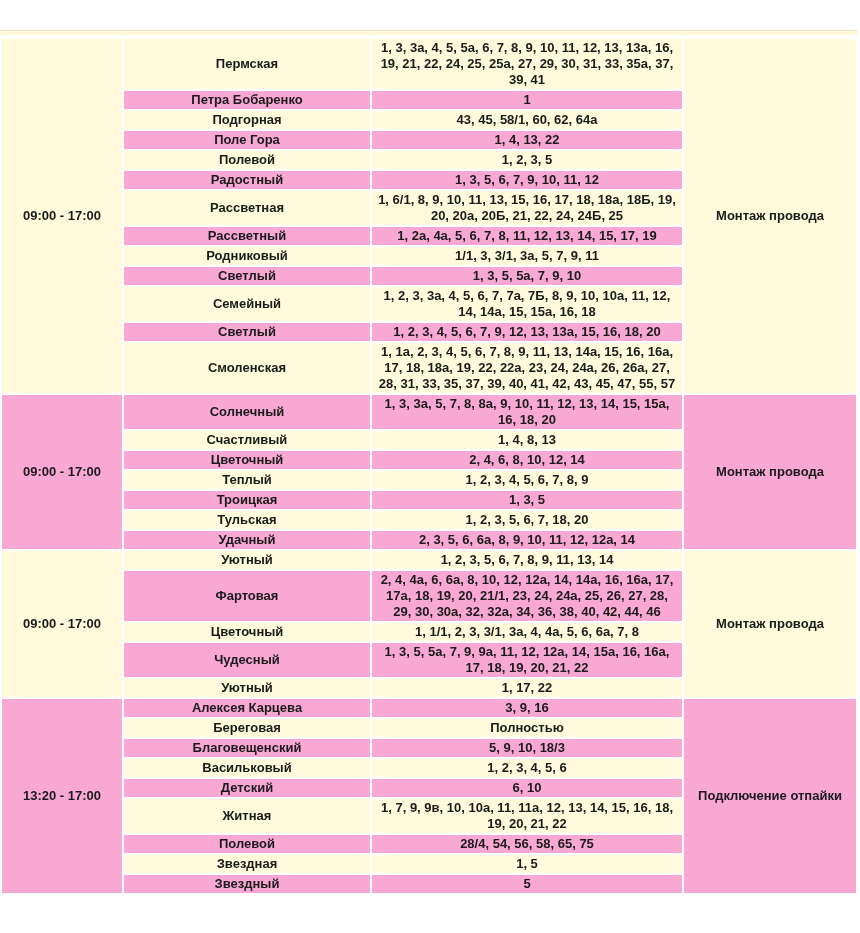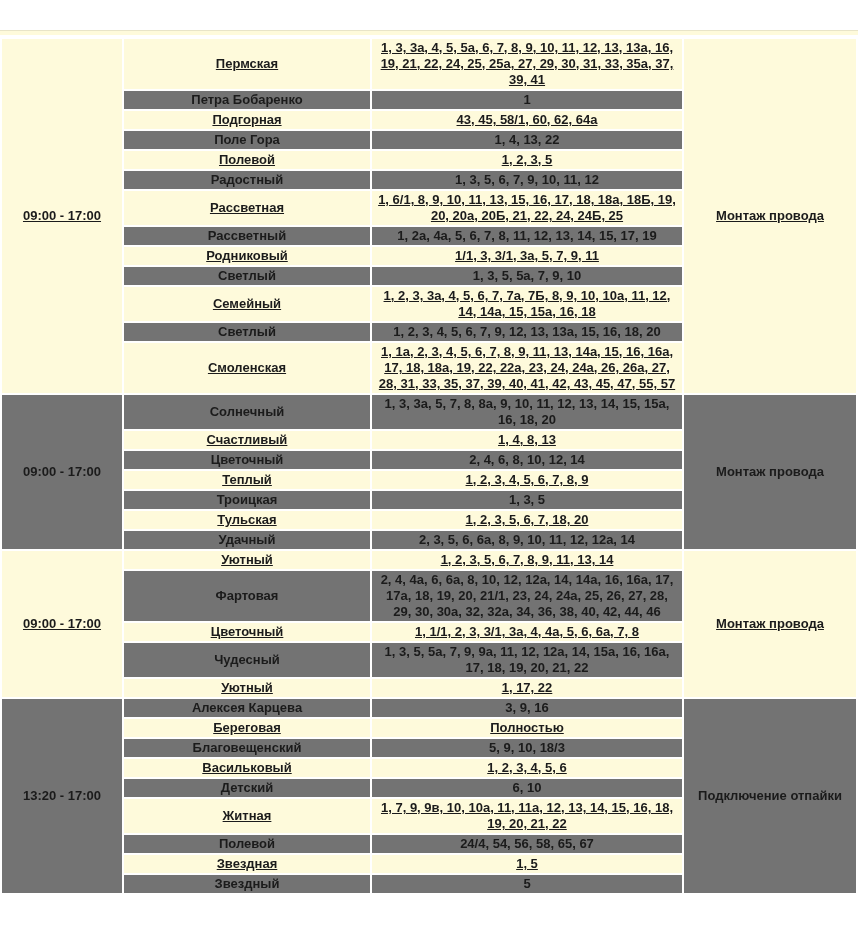--- a/index.html
+++ b/index.html
@@ -32,22 +32,22 @@
   td {
     font-size: 13px;
     line-height: 16px;
     font-weight: bold;
     color: #1b1b1b;
     text-align: center;
     vertical-align: middle;
     padding: 1px 4px;
     word-wrap: break-word;
   }
-  td.cream { background: #fefadb; text-decoration: underline; }
-  td.gray  { background: #737373; }
+  td.cream { background: #fefadb; }
+  td.gray  { background: #f9a8d4; }
   col.c-time   { width: 120px; }
   col.c-street { width: 246px; }
   col.c-houses { width: 310px; }
   col.c-work   { width: 172px; }
 </style>
 </head>
 <body>
 
 <div class="page">
   <div class="top-strip"></div>
@@ -186,21 +186,21 @@
         <tr>
           <td class="gray">Детский</td>
           <td class="gray">6, 10</td>
         </tr>
         <tr>
           <td class="cream">Житная</td>
           <td class="cream">1, 7, 9, 9в, 10, 10а, 11, 11а, 12, 13, 14, 15, 16, 18, 19, 20, 21, 22</td>
         </tr>
         <tr>
           <td class="gray">Полевой</td>
-          <td class="gray">24/4, 54, 56, 58, 65, 67</td>
+          <td class="gray">28/4, 54, 56, 58, 65, 75</td>
         </tr>
         <tr>
           <td class="cream">Звездная</td>
           <td class="cream">1, 5</td>
         </tr>
         <tr>
           <td class="gray">Звездный</td>
           <td class="gray">5</td>
         </tr>
       </tbody>

